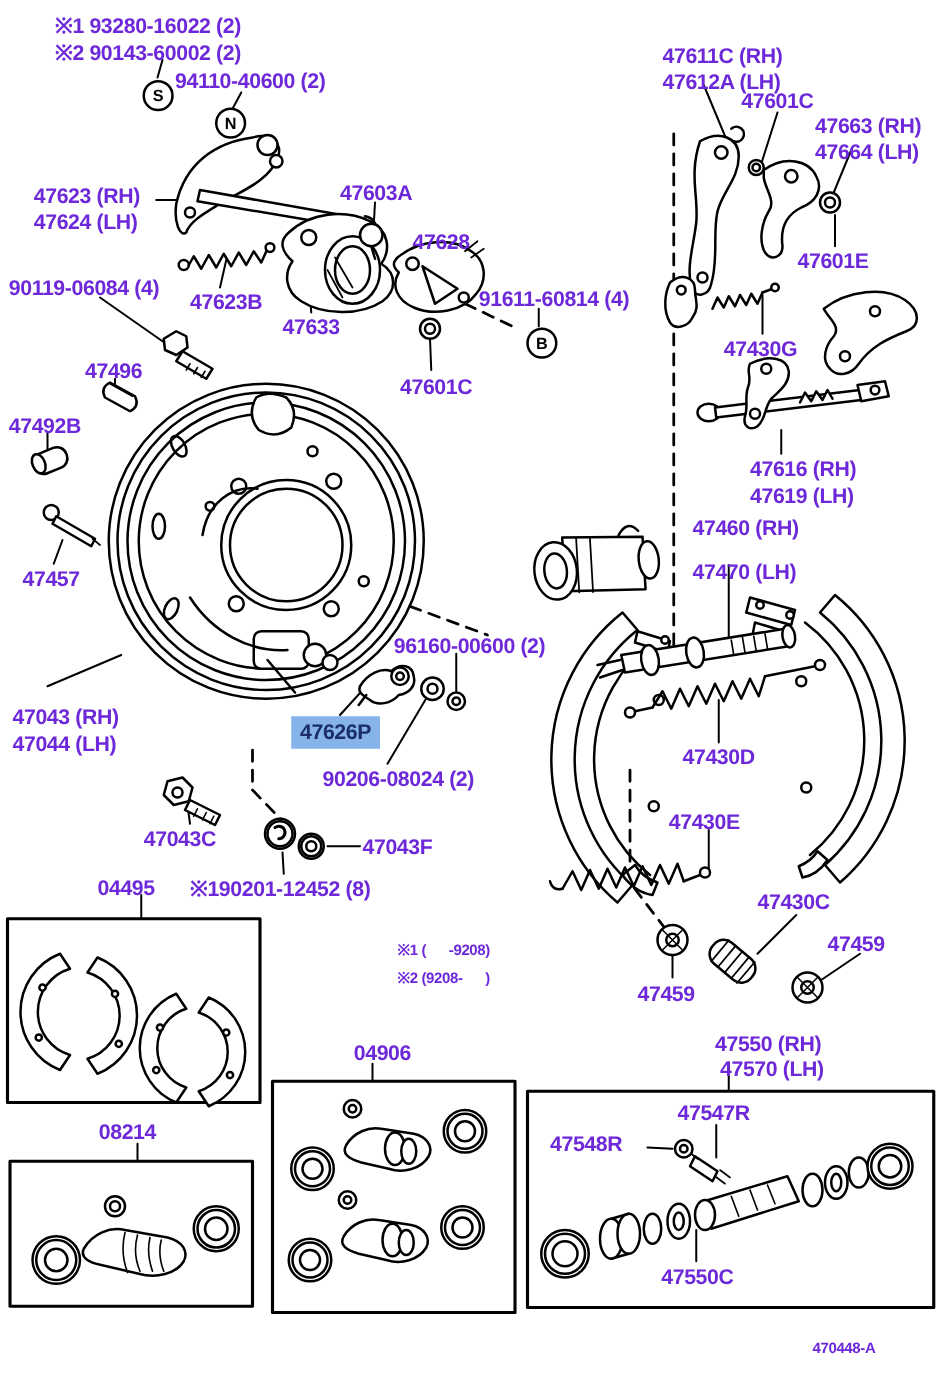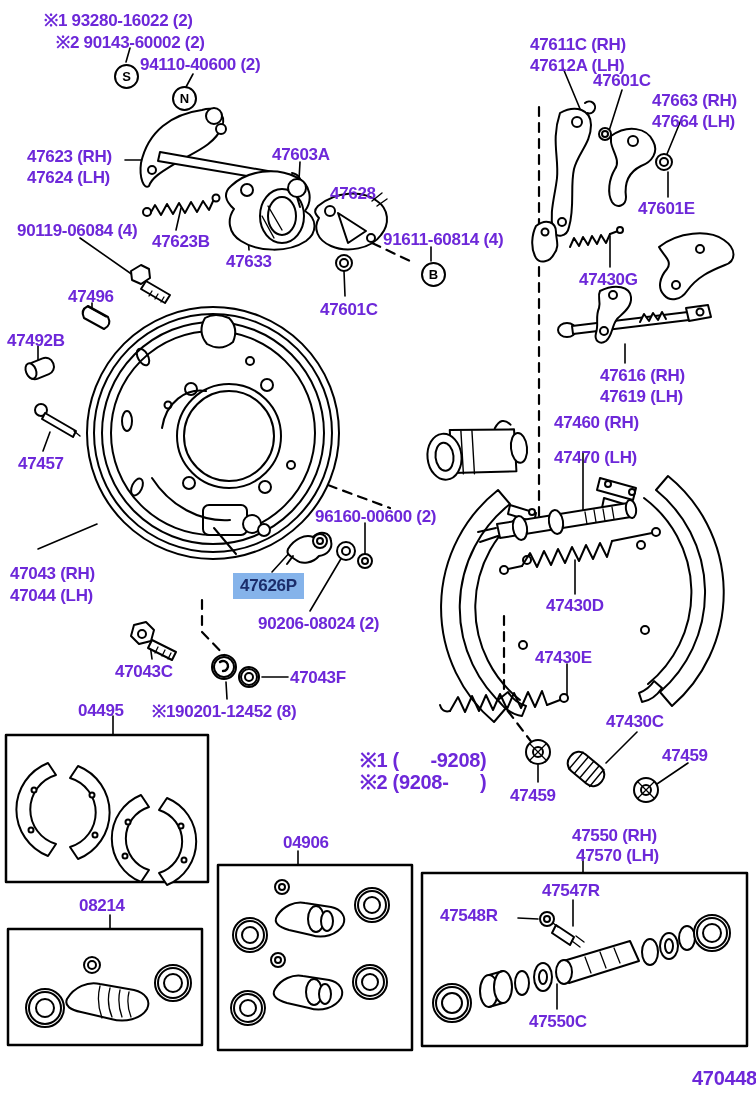--- a/index.html
+++ b/index.html
@@ -1,21 +1,21 @@
 <!DOCTYPE html>
 <html><head>
 <meta charset="utf-8">
 <style>
   html,body{margin:0;padding:0;background:#fff;}
   #stage{position:relative;width:756px;height:1108px;background:#fff;overflow:hidden;
          font-family:"Liberation Sans",sans-serif;}
   #art{position:absolute;left:0;top:0;}
   .lbl{position:absolute;font:bold 17px/21px "Liberation Sans",sans-serif;color:#6d28d9;
        white-space:pre;letter-spacing:-0.3px;}
-  .sm{font-size:20px;margin-left:42px;}
+  .sm{font-size:12px;}
   .hl{background:#85b3ea;color:#1b2d6b;padding:2px 7px 3px 7px;}
   .circ{position:absolute;width:21px;height:21px;border:2.5px solid #000;border-radius:50%;
         font:bold 13px/21px "Liberation Sans",sans-serif;text-align:center;color:#000;background:#fff;}
 </style>
 </head>
 <body>
 
 <div id="stage">
 
 <svg id="art" width="756" height="1108" viewBox="0 0 756 1108">
@@ -396,33 +396,33 @@
   </g>
 
 </g>
 </svg>
 
 <div class="circ" style="left:114px;top:64px;">S</div>
 <div class="circ" style="left:172px;top:86px;">N</div>
 <div class="circ" style="left:421px;top:262px;">B</div>
 
 <div class="lbl" style="left:44px;top:10px;">※1 93280-16022 (2)</div>
-<div class="lbl" style="left:56px;top:32px;">※2 90143-60002 (2)</div>
+<div class="lbl" style="left:44px;top:32px;">※2 90143-60002 (2)</div>
 <div class="lbl" style="left:140px;top:54px;">94110-40600 (2)</div>
 <div class="lbl" style="left:530px;top:34px;">47611C (RH)</div>
 <div class="lbl" style="left:530px;top:55px;">47612A (LH)</div>
 <div class="lbl" style="left:593px;top:70px;">47601C</div>
 <div class="lbl" style="left:652px;top:90px;">47663 (RH)</div>
 <div class="lbl" style="left:652px;top:111px;">47664 (LH)</div>
 <div class="lbl" style="left:27px;top:146px;">47623 (RH)</div>
 <div class="lbl" style="left:27px;top:167px;text-align:center;">47624 (LH)</div>
 <div class="lbl" style="left:272px;top:144px;">47603A</div>
 <div class="lbl" style="left:330px;top:183px;">47628</div>
 <div class="lbl" style="left:638px;top:198px;">47601E</div>
-<div class="lbl" style="left:17px;top:220px;text-align:center;">90119-06084 (4)</div>
+<div class="lbl" style="left:7px;top:220px;text-align:center;">90119-06084 (4)</div>
 <div class="lbl" style="left:383px;top:229px;">91611-60814 (4)</div>
 <div class="lbl" style="left:152px;top:231px;">47623B</div>
 <div class="lbl" style="left:226px;top:251px;">47633</div>
 <div class="lbl" style="left:579px;top:269px;">47430G</div>
 <div class="lbl" style="left:320px;top:299px;">47601C</div>
 <div class="lbl" style="left:68px;top:286px;">47496</div>
 <div class="lbl" style="left:7px;top:330px;">47492B</div>
 <div class="lbl" style="left:600px;top:365px;">47616 (RH)</div>
 <div class="lbl" style="left:600px;top:386px;">47619 (LH)</div>
 <div class="lbl" style="left:18px;top:453px;">47457</div>

